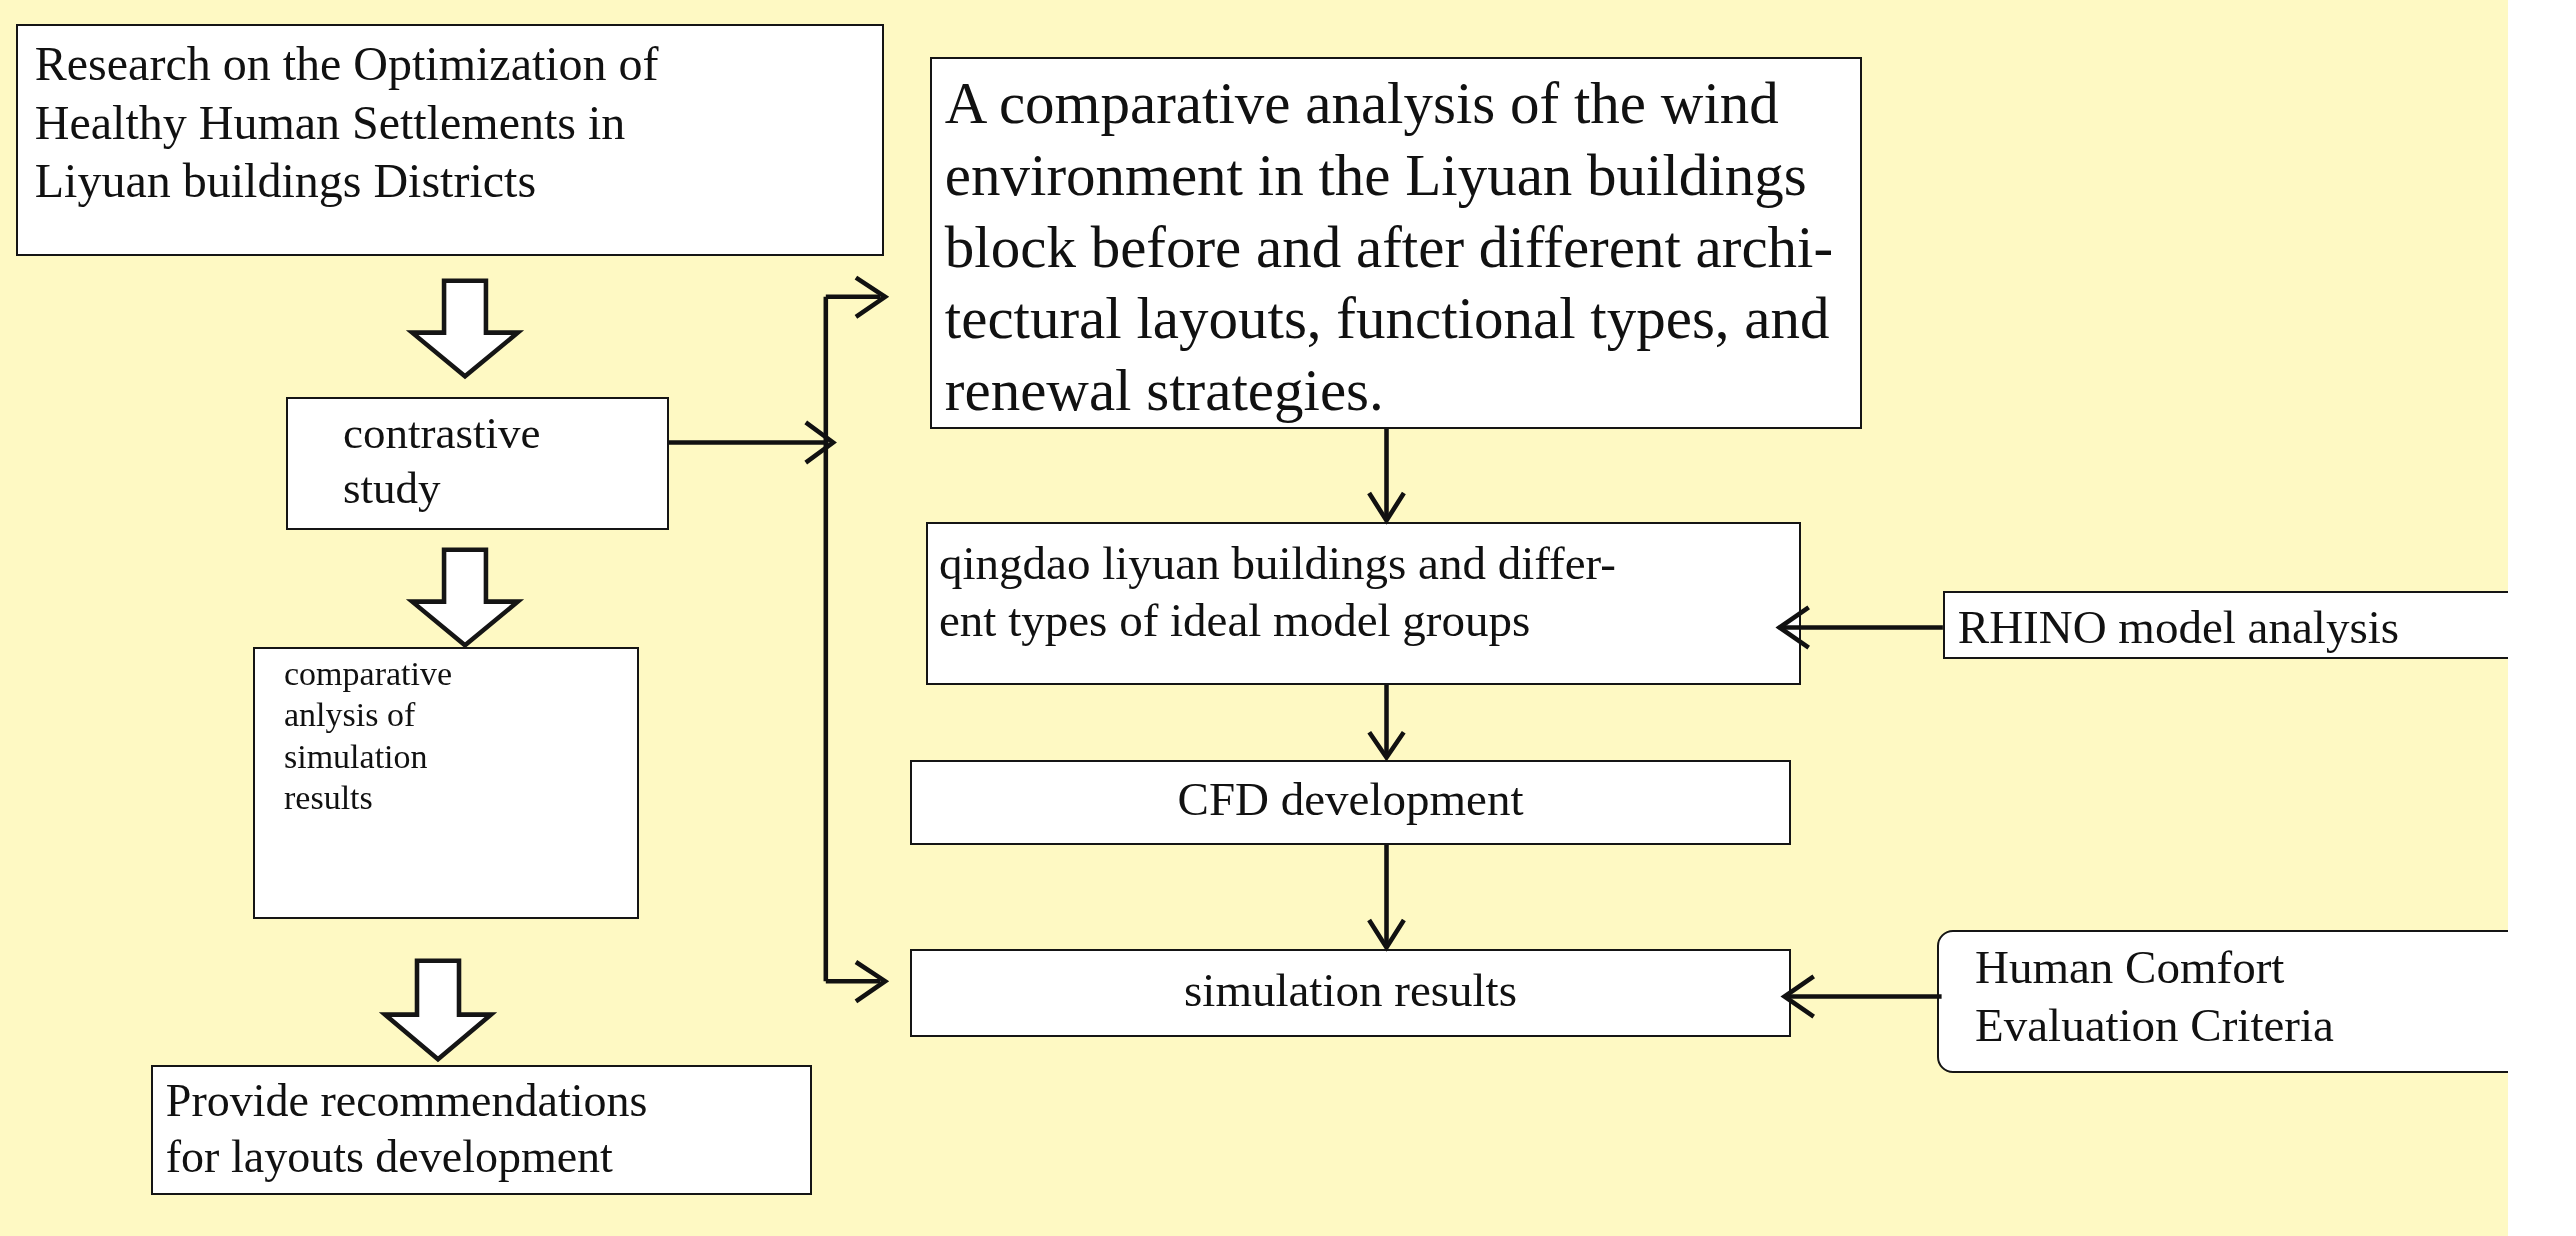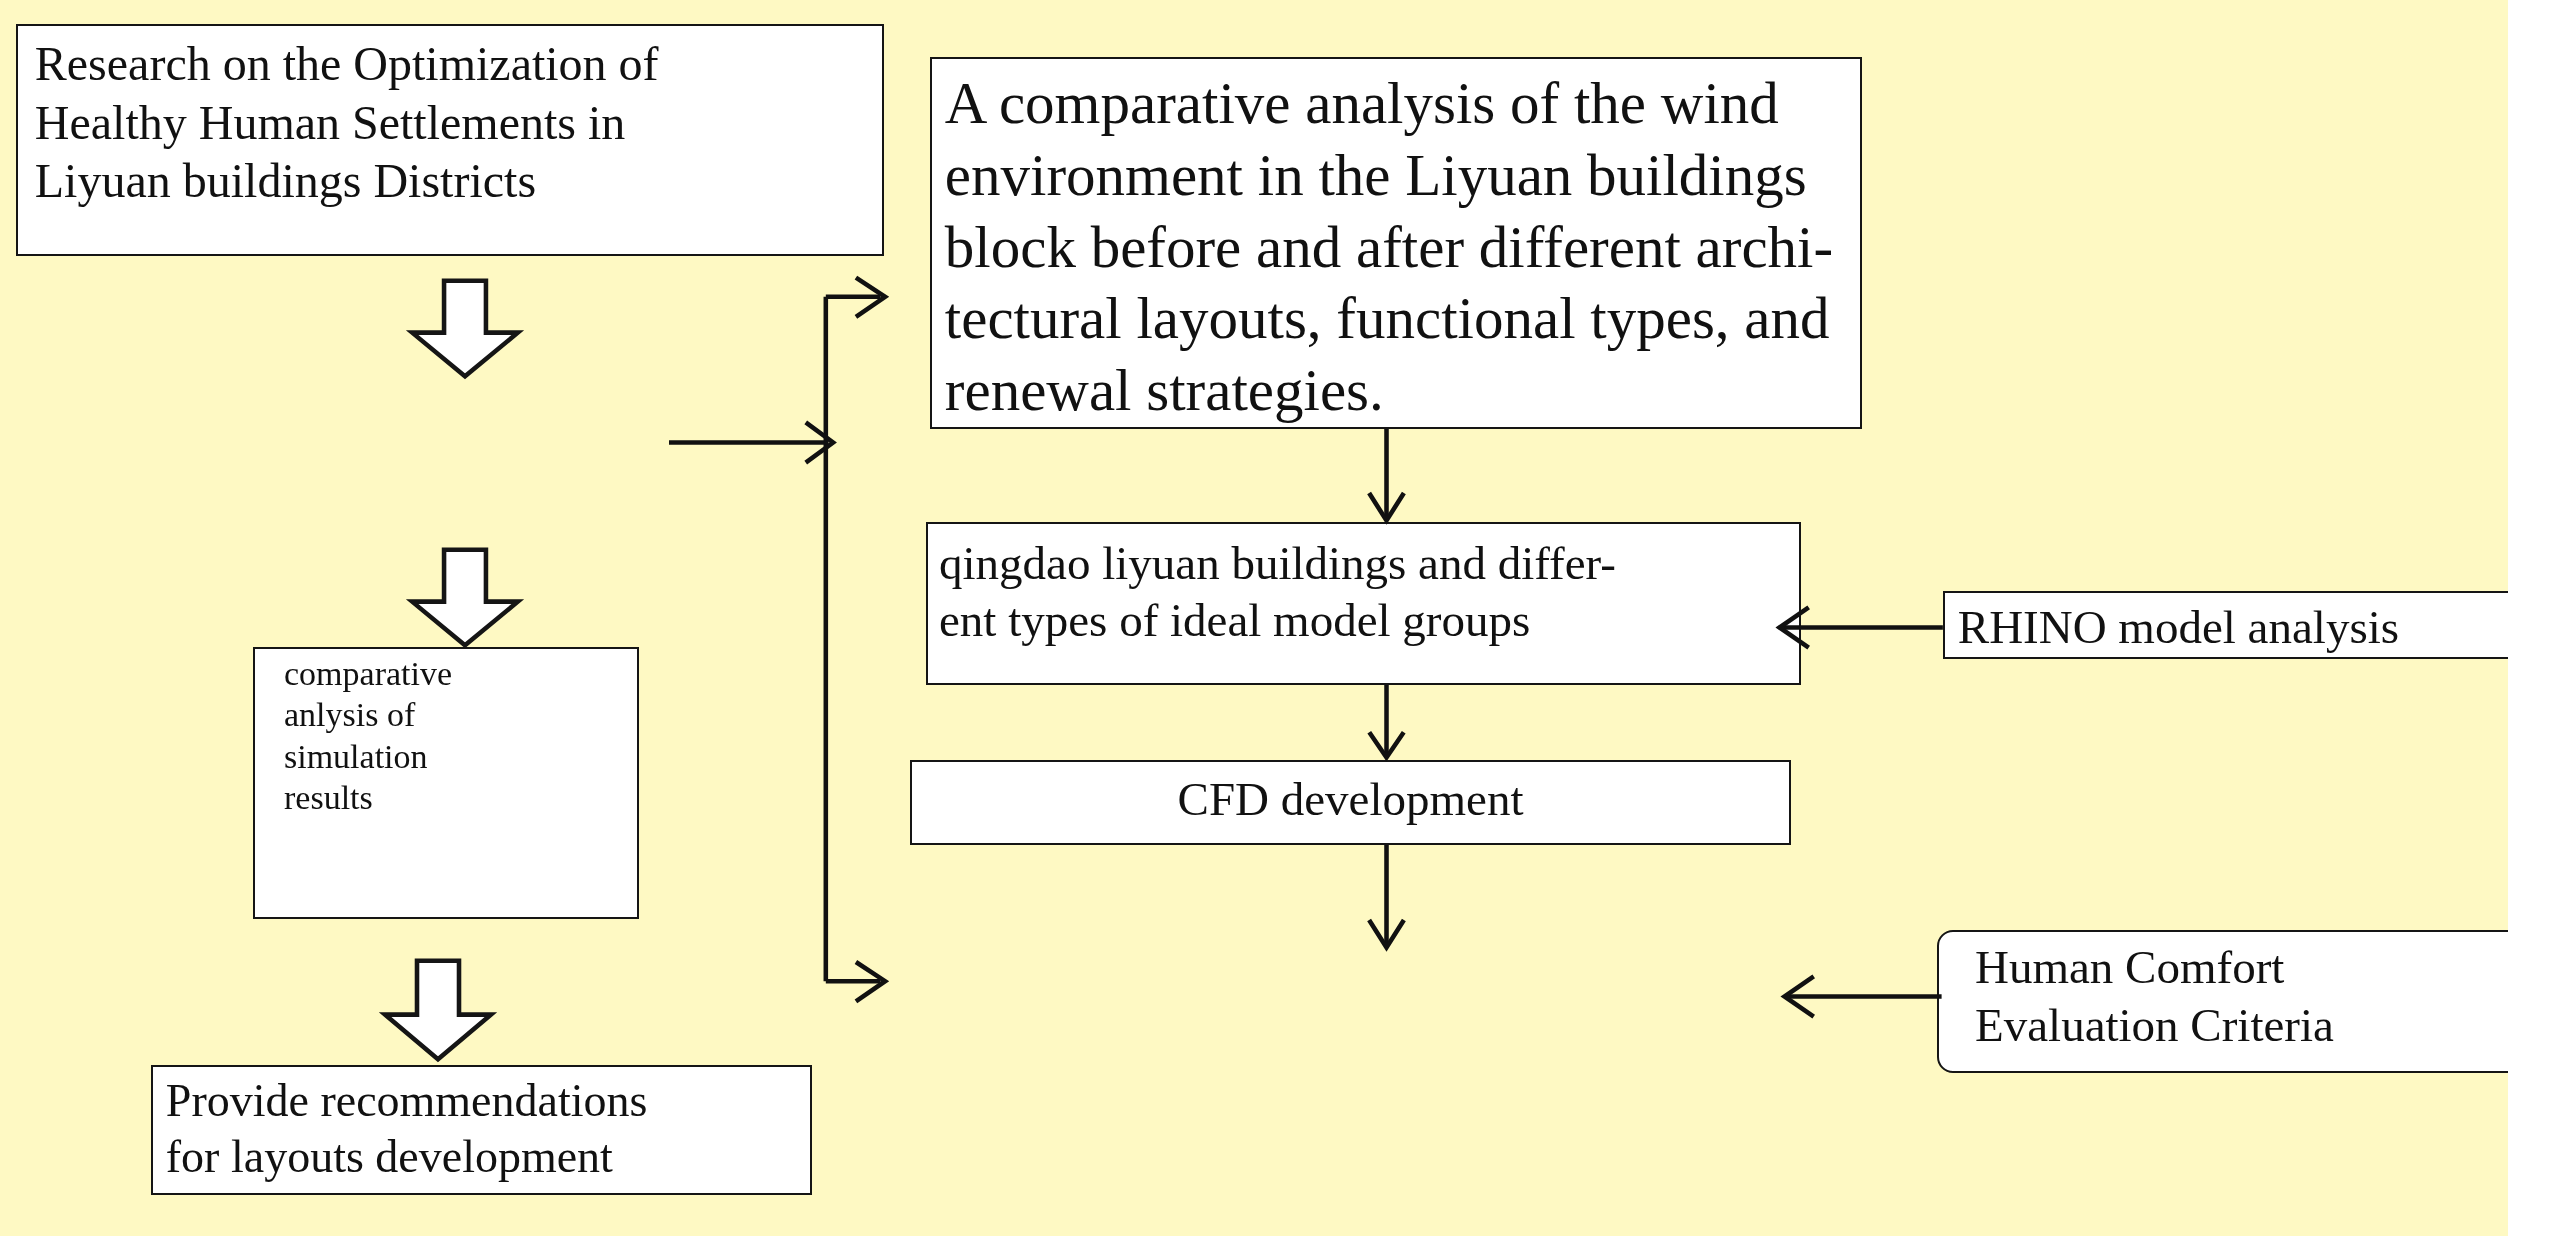--- a/index.html
+++ b/index.html
@@ -68,20 +68,24 @@
 <body>
 
 <div id="canvas">
 
   <div class="box left" id="box-title">
     <span class="txt">Research on the Optimization of
 Healthy Human Settlements in
 Liyuan buildings Districts</span>
   </div>
 
+  <div class="box left" id="box-contrastive">
+    <span class="txt">contrastive
+study</span>
+  </div>
 
   <div class="box left" id="box-comparative">
     <span class="txt">comparative
 anlysis of
 simulation
 results</span>
   </div>
 
   <div class="box left" id="box-provide">
     <span class="txt">Provide recommendations
@@ -98,20 +102,23 @@
 
   <div class="box left" id="box-qingdao">
     <span class="txt">qingdao liyuan buildings and differ-
 ent types of ideal model groups</span>
   </div>
 
   <div class="box center" id="box-cfd">
     <span class="txt">CFD development</span>
   </div>
 
+  <div class="box center" id="box-simresults">
+    <span class="txt">simulation results</span>
+  </div>
 
   <div class="box left" id="box-rhino">
     <span class="txt">RHINO model analysis</span>
   </div>
 
   <div class="box left" id="box-comfort">
     <span class="txt">Human Comfort
 Evaluation Criteria</span>
   </div>
 

